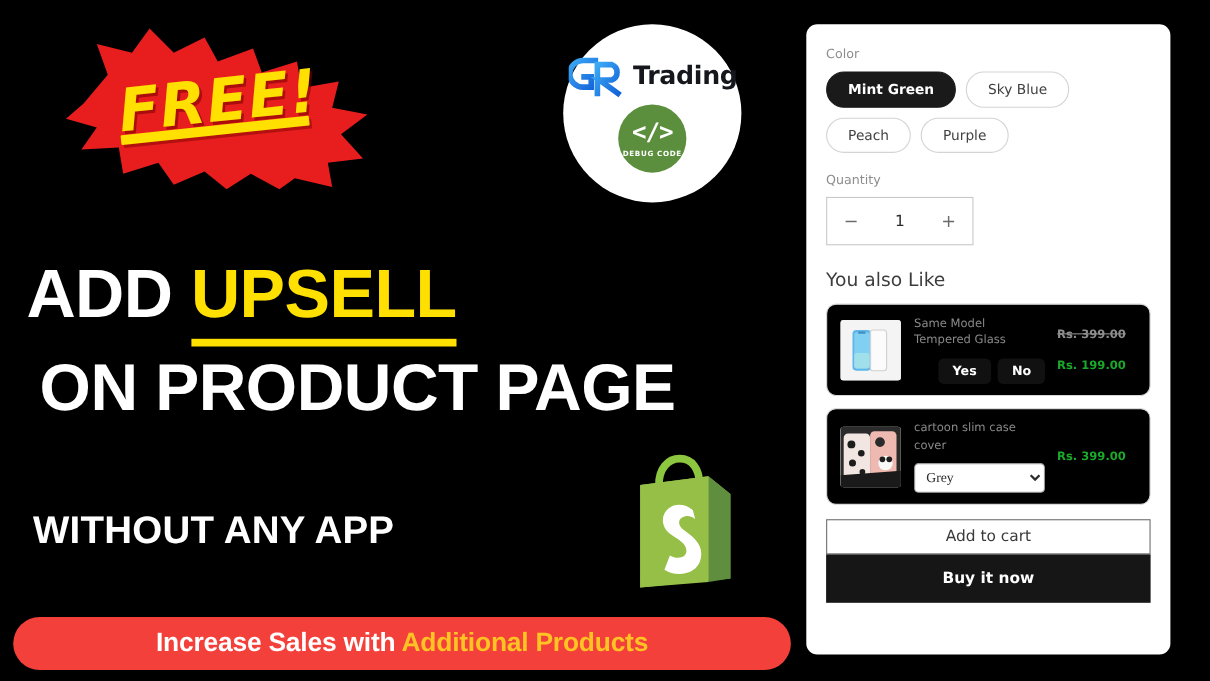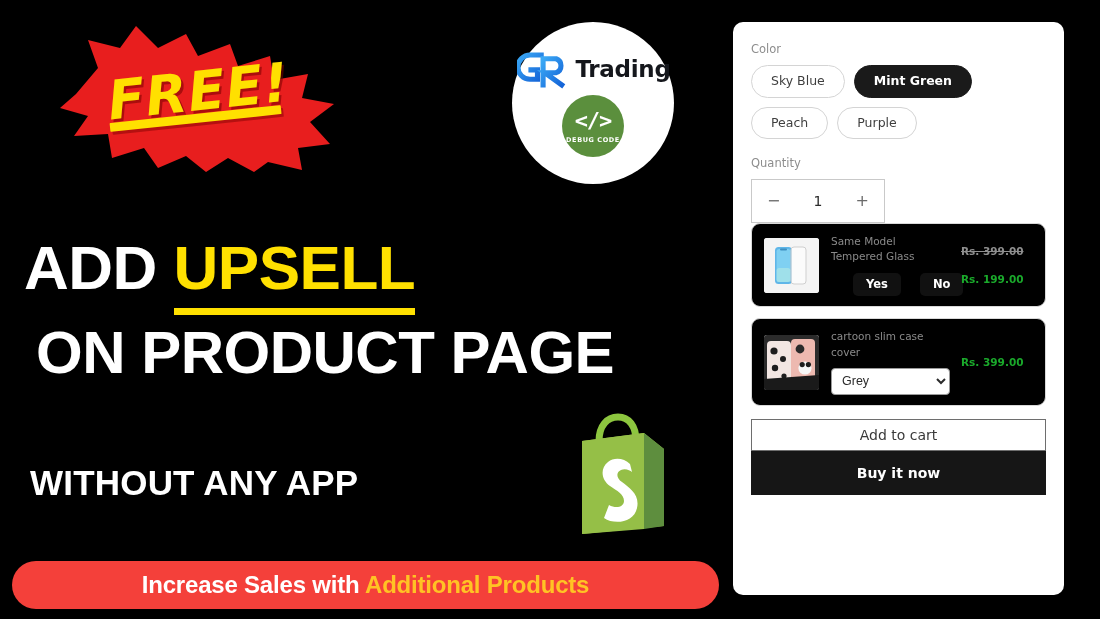--- a/index.html
+++ b/index.html
@@ -158,30 +158,30 @@
   .thumb {
     width: 55px; height: 55px; flex: 0 0 55px;
     border-radius: 3px; overflow: hidden; background: #f2f2f2;
   }
   .thumb svg { display: block; width: 100%; height: 100%; }
   .upsell-mid { flex: 1 1 auto; min-width: 0; }
   .upsell-title {
     font-family: "DejaVu Sans", sans-serif;
     font-size: 10.5px; color: #8a8a8a; line-height: 1.45;
   }
-  .yn-row { display: flex; gap: 19px; margin-top: 9px; padding-left: 22px; }
+  .yn-row { display: flex; gap: 6px; margin-top: 9px; padding-left: 22px; }
   .yn-btn {
     background: #111; color: #fff; border: none; border-radius: 5px;
     font-family: "DejaVu Sans", sans-serif; font-size: 11.5px; font-weight: 700;
     padding: 4px 13px; cursor: pointer; line-height: 1.3;
   }
   .variant-select {
     margin-top: 8px; width: 119px; height: 27px;
     border: 1px solid #9a9a9a; border-radius: 4px;
-    background: #fff; font-family: Liberation Sans, sans-serif;
+    background: #fff; font-family: Liberation Serif, serif;
     font-size: 12.5px; color: #2b2b2b; padding: 0 6px; cursor: pointer;
   }
   .upsell-prices { flex: 0 0 auto; min-width: 72px; }
   .price-old {
     font-family: "DejaVu Sans", sans-serif; font-size: 10.5px; font-weight: 700;
     color: #8e8e8e; text-decoration: line-through; display: block;
   }
   .price-new {
     font-family: "DejaVu Sans", sans-serif; font-size: 10.5px; font-weight: 700;
     color: #1AA92B; display: block; margin-top: 16px;
@@ -259,33 +259,34 @@
   </svg>
 
   <div class="banner">
     <span class="banner-text"><span>Increase Sales with </span><span class="accent">Additional Products</span></span>
   </div>
 
   <div class="panel">
 
     <div class="field-label">Color</div>
     <div class="chips">
+      <div class="chip selected">Mint Green</div>
       <div class="chip">Sky Blue</div>
-      <div class="chip selected">Mint Green</div>
       <div class="chip">Peach</div>
       <div class="chip">Purple</div>
     </div>
 
     <div class="field-label qty-label">Quantity</div>
     <div class="qty-box">
       <span class="qty-btn">−</span>
       <span class="qty-val">1</span>
       <span class="qty-btn">+</span>
     </div>
 
+    <div class="also-like">You also Like</div>
 
     
     <div class="upsell-card">
       <div class="thumb">
         <svg viewBox="0 0 55 55">
           <rect width="55" height="55" fill="#f4f4f4"></rect>
           <rect x="11" y="9" width="17" height="37" rx="3.5" fill="#5fb6e8"></rect>
           <rect x="12.6" y="11" width="13.8" height="33" rx="2.5" fill="#7fd0f2"></rect>
           <rect x="12.6" y="30" width="13.8" height="14" rx="2.5" fill="#9fe0ea"></rect>
           <rect x="16" y="10.4" width="7" height="2" rx="1" fill="#3f8fc0"></rect>

